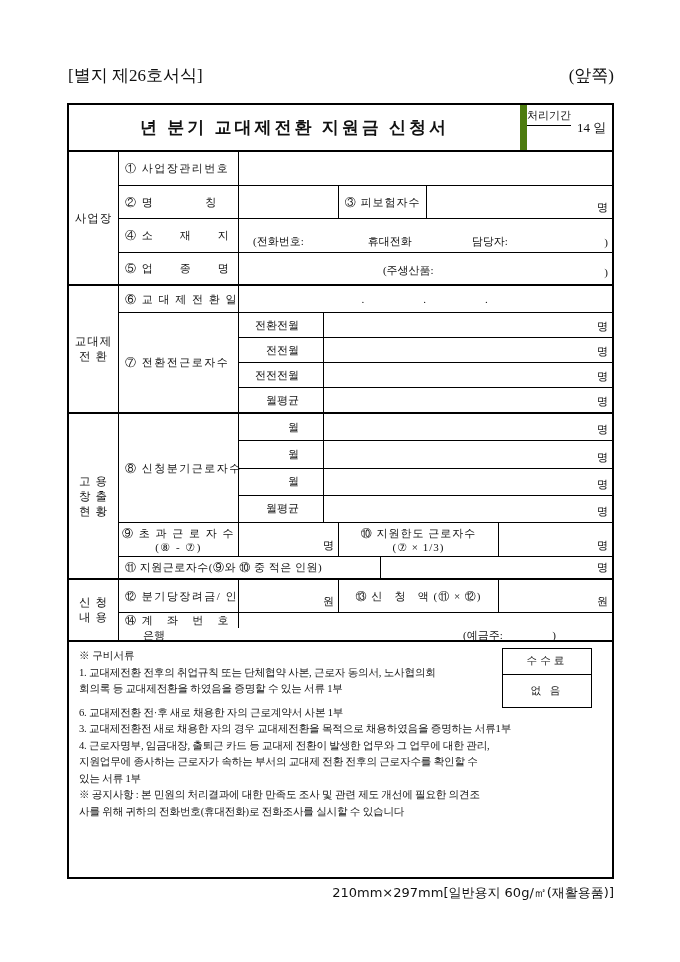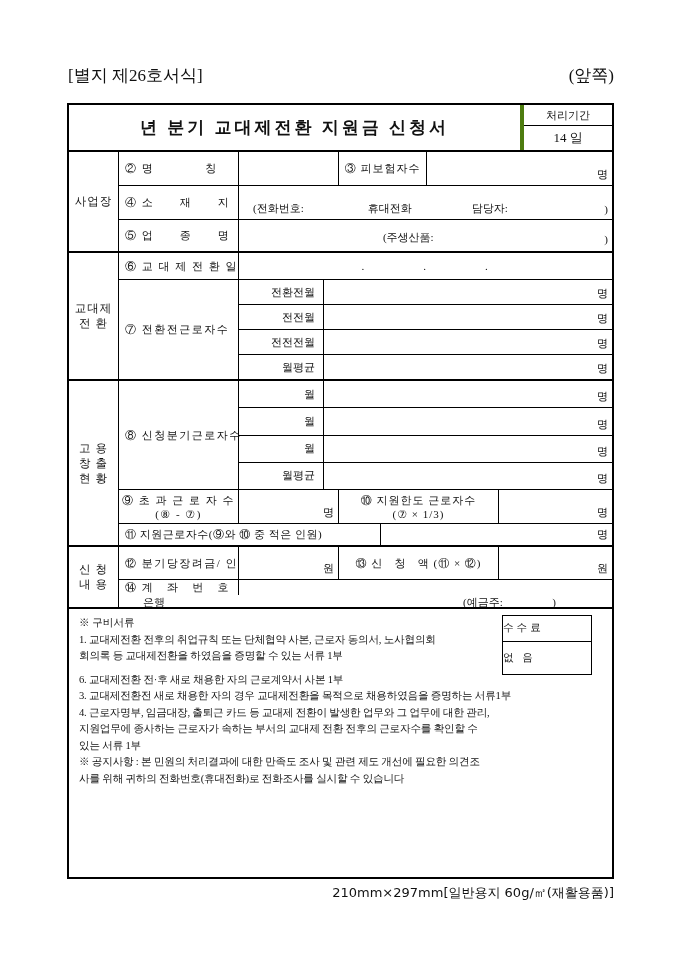--- a/index.html
+++ b/index.html
@@ -15,37 +15,37 @@
     border:2px solid #000; display:flex; flex-direction:column; }
 
   .trow { display:flex; }
   .sect { border-top:2px solid #000; display:flex; }
   .frow + .frow, .srow + .srow { border-top:1px solid #000; }
 
   
   .title-row { height:45px; }
   .title-cell { flex:1; display:flex; align-items:center; justify-content:center;
     font-size:17px; font-weight:bold; letter-spacing:3px; }
-  .proc-col { width:92px; border-left:4px solid #4d7c0f; display:flex; flex-direction:column; }
+  .proc-col { width:92px; border-left:7px solid #4d7c0f; display:flex; flex-direction:row; }
   .proc-top { height:21px; border-bottom:1px solid #000; display:flex; align-items:center; justify-content:center; font-size:11px; }
   .proc-bot { flex:1; display:flex; align-items:center; justify-content:center; font-size:13px; }
 
   .sec-label { width:50px; border-right:1px solid #000; display:flex; align-items:center;
     justify-content:center; text-align:center; white-space:pre-line; font-size:11.5px; letter-spacing:1px; }
   .sec-body { flex:1; display:flex; flex-direction:column; }
   .frow { display:flex; }
   .lbl { width:120px; border-right:1px solid #000; display:flex; align-items:center;
     padding-left:6px; letter-spacing:1.5px; white-space:pre; }
   .lbl2 { flex-direction:column; justify-content:center; align-items:center; padding-left:0; text-align:center; }
   .val { flex:1; position:relative; }
   .unit { position:absolute; right:4px; bottom:3px; }
   .srows { flex:1; display:flex; flex-direction:column; }
   .srow { flex:1; display:flex; }
   .sub-lbl { width:85px; border-right:1px solid #000; display:flex; align-items:center;
-    justify-content:flex-end; padding-right:8px; }
+    justify-content:flex-end; padding-right:24px; }
   .mid-val { width:100px; border-right:1px solid #000; position:relative; }
   .mid-lbl { width:160px; border-right:1px solid #000; display:flex; flex-direction:column;
     align-items:center; justify-content:center; text-align:center; letter-spacing:1px; }
   .wide-lbl { width:262px; border-right:1px solid #000; display:flex; align-items:center;
     padding-left:6px; letter-spacing:0.5px; white-space:pre; }
 
   .r-h33 { height:33px; } .r-h34 { height:34px; } .r-h32 { height:32px; }
   .r-h26 { height:26px; } .g-h100 { height:100px; } .g-h108 { height:108px; }
   .r-h22 { height:22px; } .r-h28 { height:28px;flex-direction:column; }
 
@@ -65,21 +65,21 @@
   .decl-l2 { text-align:right; padding-right:40px; letter-spacing:1px; }
   .decl-l3 { display:flex; } .decl-l3 .app { margin-left:290px; letter-spacing:2px; }
   .decl-l3 .sign { margin-left:auto; margin-right:30px; }
   .decl-l4 { padding-left:28px; margin-top:2px; }
   .decl-l4 .to { font-weight:bold; font-size:14.5px; letter-spacing:1px; }
   .decl-l4 .to-sfx { font-size:12px; margin-left:4px; }
 
   .notices { flex:1; border-top:2px solid #000; padding:6px 8px 4px 10px;
     font-size:10.6px; line-height:16.5px; overflow:hidden; }
   .fee-box { float:right; width:90px; margin:0 12px 6px 10px; border:1px solid #000;
-    letter-spacing:3px; }
+    text-align:center; letter-spacing:3px; }
   .fee-top { border-bottom:1px solid #000; padding:4px 0; }
   .fee-bot { padding:8px 0; }
   .doc-item { letter-spacing:-0.2px; }
   .gap-top { margin-top:7px; }
 
   .footer-note { position:absolute; left:68px; top:884px; width:546px; text-align:right;
     font-size:13px; font-family:"DejaVu Sans","Liberation Sans",sans-serif; }
 </style>
 </head>
 <body>
@@ -95,20 +95,24 @@
     <div class="title-cell">년   분기 교대제전환 지원금 신청서</div>
     <div class="proc-col">
       <div class="proc-top">처리기간</div>
       <div class="proc-bot">14 일</div>
     </div>
   </div>
 
   <div class="sect">
     <div class="sec-label">사업장</div>
     <div class="sec-body">
+      <div class="frow r-h33">
+        <div class="lbl">① 사업장관리번호</div>
+        <div class="val"></div>
+      </div>
       <div class="frow r-h33">
         <div class="lbl">② 명            칭</div>
         <div class="mid-val"></div>
         <div class="mid-lbl" style="width:88px">③ 피보험자수</div>
         <div class="val">
           <span class="unit">명</span>
         </div>
       </div>
       <div class="frow r-h34">
         <div class="lbl">④ 소      재      지</div>

